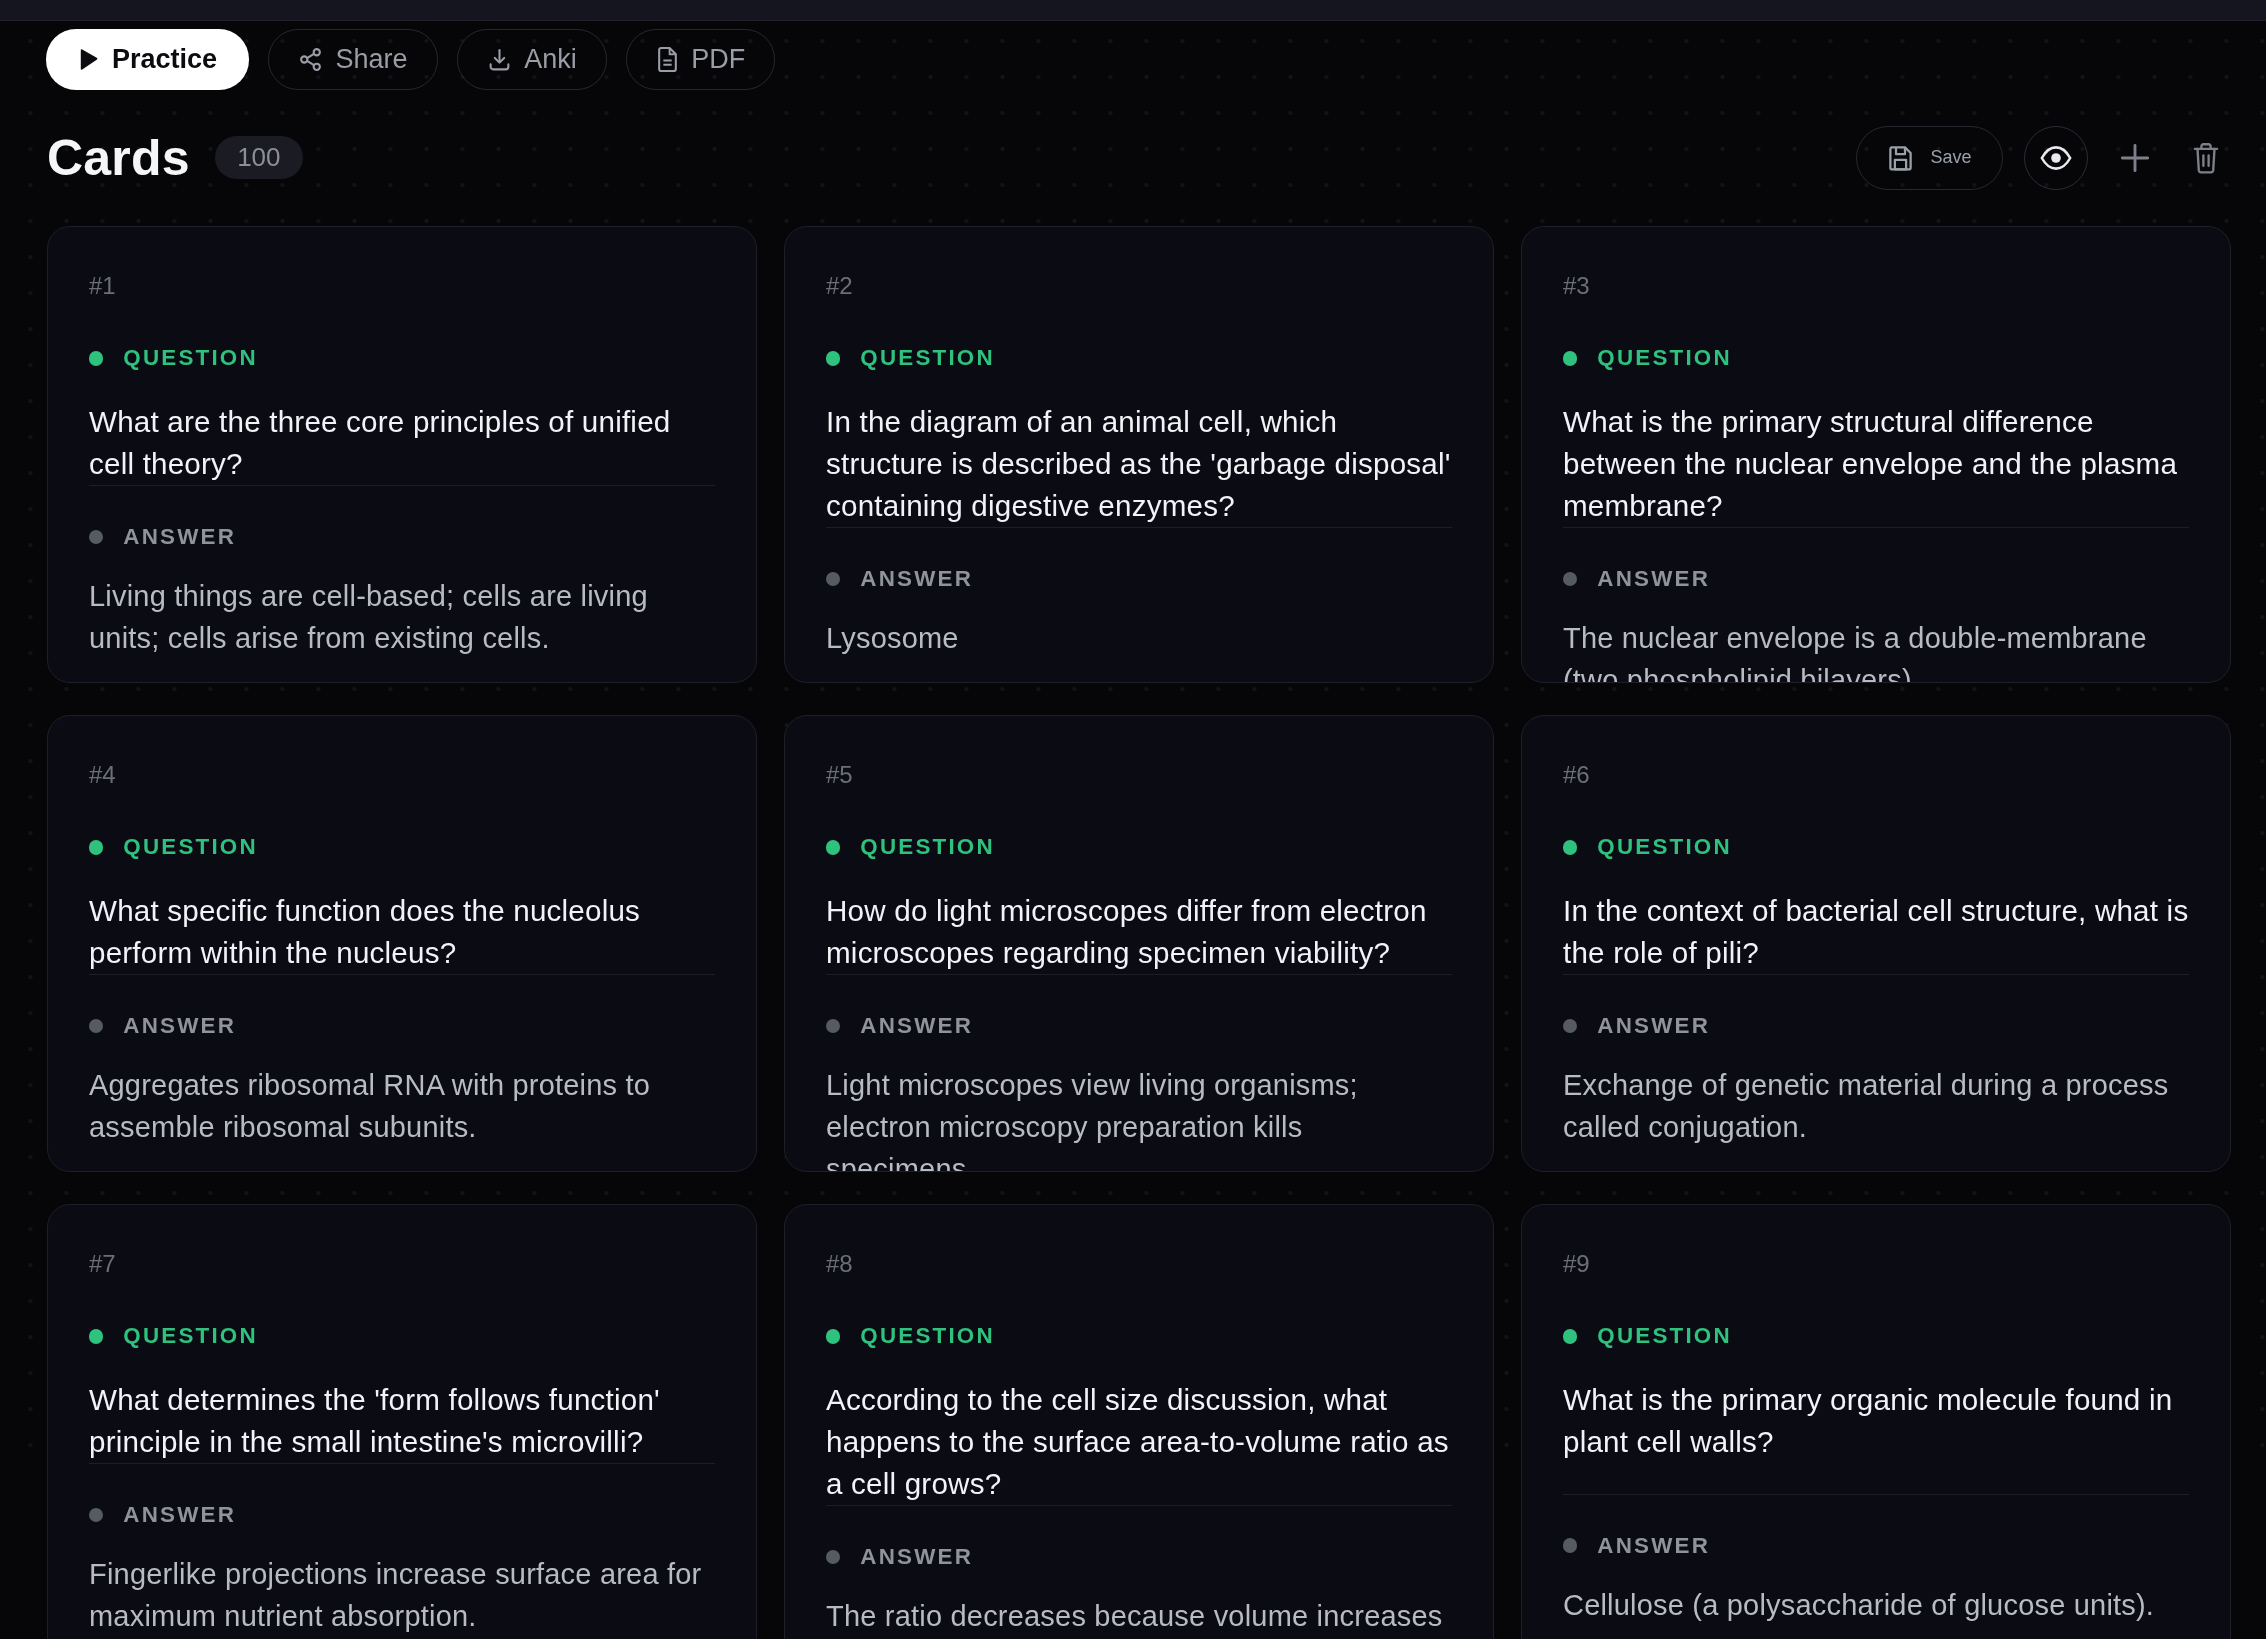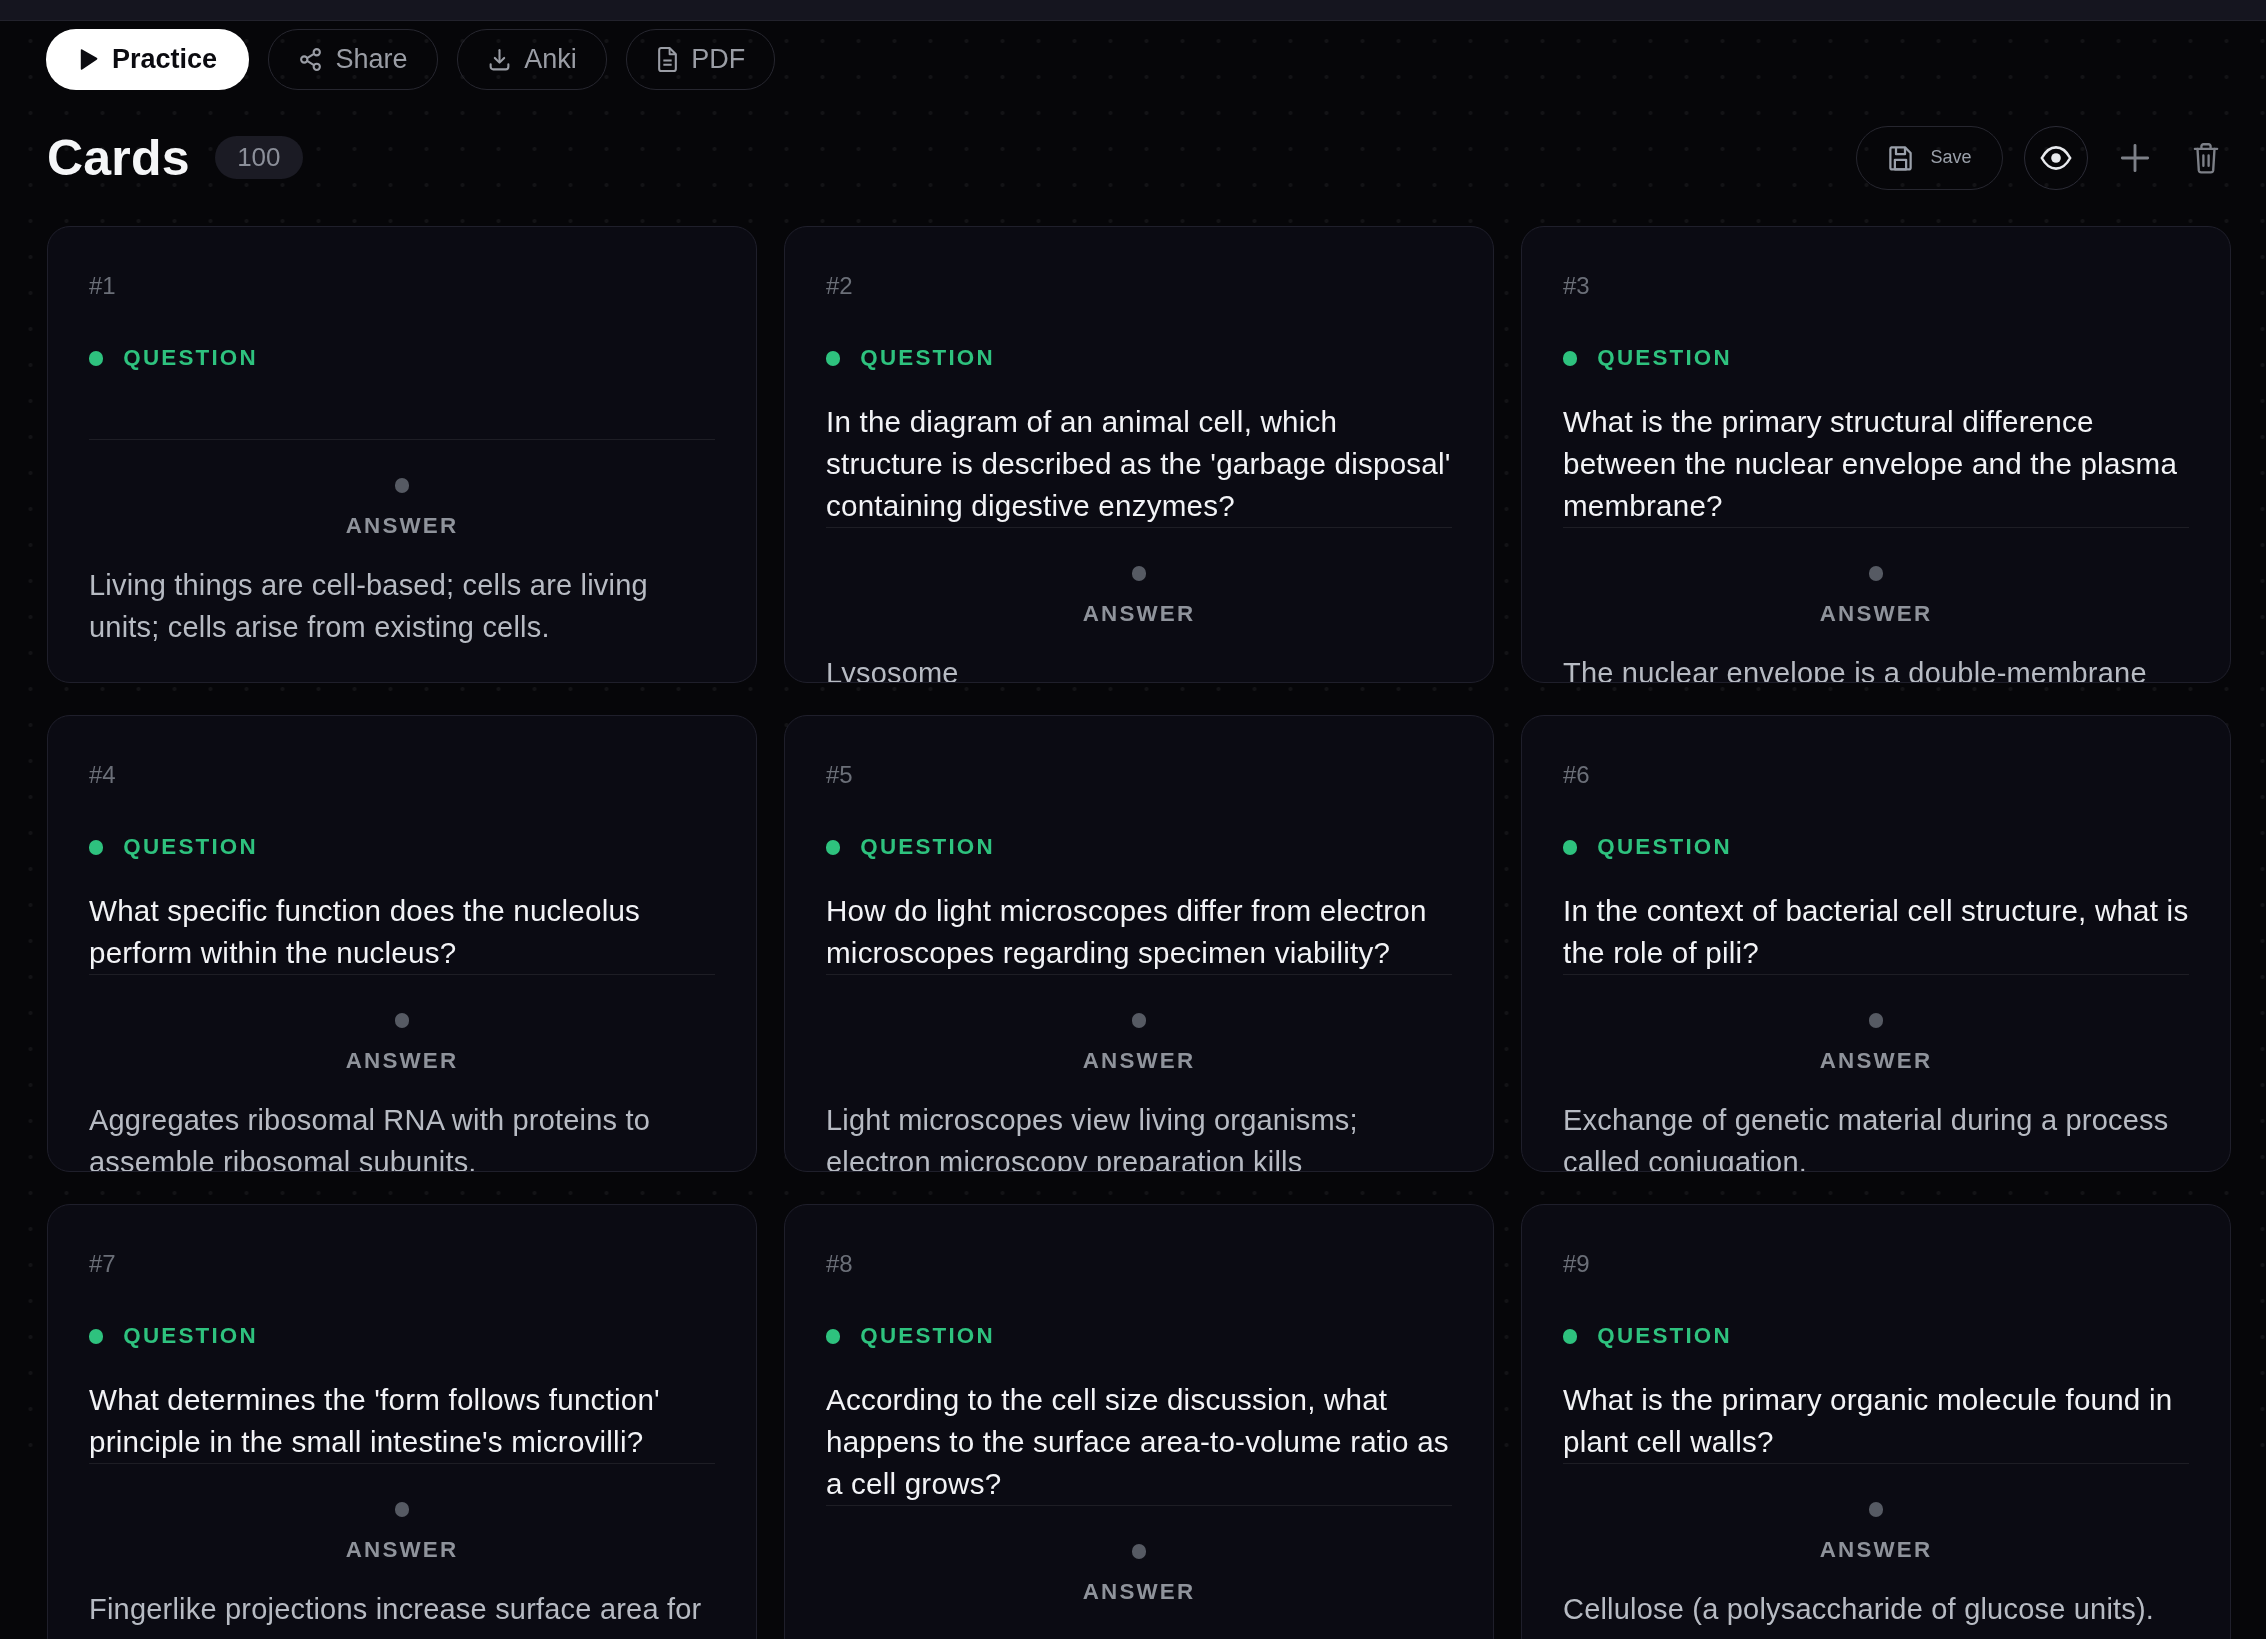--- a/index.html
+++ b/index.html
@@ -82,21 +82,21 @@
     padding:45px 41px 34px 41px;
     display:flex; flex-direction:column;
     overflow:hidden;
   }
   .card-num{ font-size:24px; color:#6b6f78; line-height:1.2; }
   .sec-label{
     display:flex; align-items:center; gap:20px;
     font-size:22.4px; font-weight:700; letter-spacing:2.2px;
   }
   .q-label{ margin-top:45px; color:#2ec27e; }
-  .a-label{ color:#8f939b;flex-direction:column; }
+  .a-label{ color:#8f939b; }
   .dot{ width:14.3px; height:14.3px; border-radius:50%; display:inline-block; }
   .dot-green{ background:#2ec27e; }
   .dot-gray{ background:#565a63; }
   .q-text{
     margin-top:30px;
     font-size:29.6px; line-height:42px; color:#f2f3f6;
     letter-spacing:0.2px;
   }
   .answer-block{ margin-top:auto; }
   .divider{ height:0.9px; background:rgba(255,255,255,0.08); width:100%; }
@@ -202,20 +202,21 @@
     </div>
   </div>
 
   <main class="grid">
   <article class="card">
     <div class="card-num">#1</div>
     <div class="sec-label q-label">
       <span class="dot dot-green"></span>
       <span>QUESTION</span>
     </div>
+    <div class="q-text">What are the three core principles of unified cell theory?</div>
     <div class="answer-block">
       <div class="divider"></div>
       <div class="sec-label a-label">
         <span class="dot dot-gray"></span>
         <span>ANSWER</span>
       </div>
       <div class="a-text">Living things are cell-based; cells are living units; cells arise from existing cells.</div>
     </div>
   </article>
 

